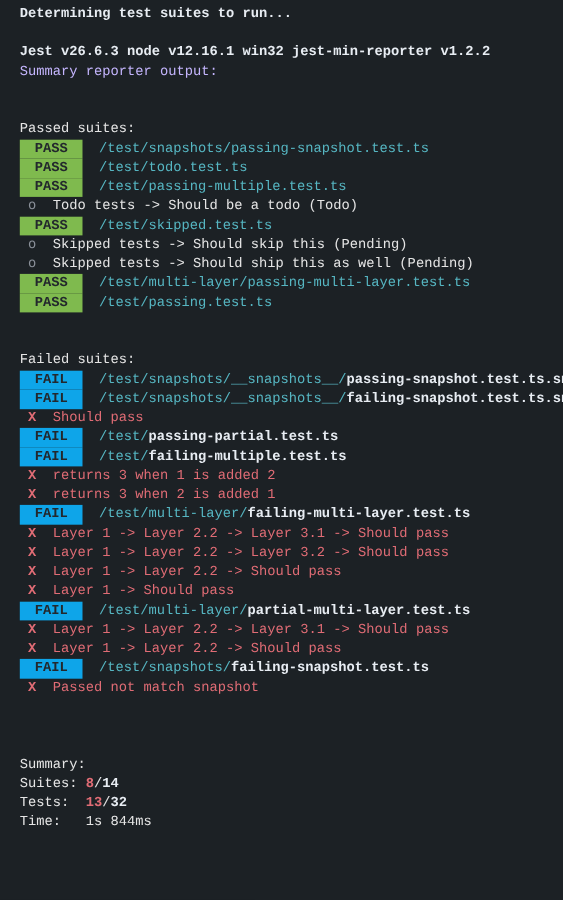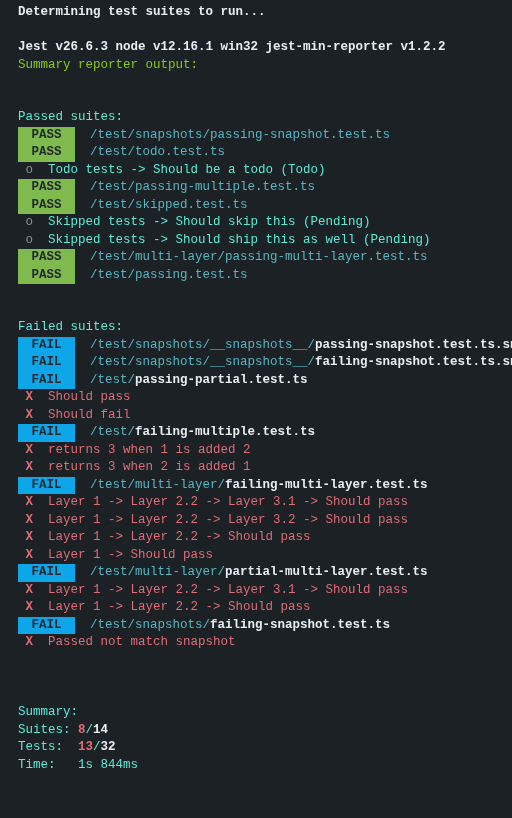--- a/index.html
+++ b/index.html
@@ -8,23 +8,23 @@
     color:#c0c5ce;
     font-family:Consolas,'Courier New',monospace;
     font-size:12.5px;
     line-height:1.4;
     padding:4px 0 0 0;
     width:512px;
     min-height:818px;
     box-sizing:border-box;
   }
   .ln{white-space:pre;padding:0 0 0 18px}
-  .dim{color:#5eead4}
+  .dim{color:#e5e5e5}
   .white{color:#e8edf3;font-weight:600}
-  .yellow{color:#84cc16}
+  .yellow{color:#c4b5fd}
   .cyan{color:#56b6c2}
   .red{color:#e06c75}
   .redb{color:#e06c75;font-weight:600}
   .boldw{color:#e8edf3;font-weight:700}
   .badge{display:inline-block;min-width:44px;text-align:center;padding:0 6px;font-weight:700;color:#23282d}
   .badge.pass{background:#7fba4e}
   .badge.fail{background:#0ea5e9;color:#23282d}
   .o{color:#8a9099}
   .x{color:#e06c75;font-weight:700}
 </style>
@@ -35,39 +35,38 @@
 <div class="ln">&nbsp;</div>
 <div class="ln"><span class="white">Jest v26.6.3 node v12.16.1 win32 jest-min-reporter v1.2.2</span></div>
 <div class="ln"><span class="yellow">Summary reporter output:</span></div>
 <div class="ln">&nbsp;</div>
 <div class="ln">&nbsp;</div>
 
 <div class="ln"><span class="dim">Passed suites:</span></div>
 <div id="passed-block">
     <div class="ln"><span class="badge pass"> PASS </span>  <span class="cyan">/test/snapshots/passing-snapshot.test.ts</span></div>
     <div class="ln"><span class="badge pass"> PASS </span>  <span class="cyan">/test/todo.test.ts</span></div>
+    <div class="ln"><span class="badge pass"> PASS </span>  <span class="cyan">/test/passing-multiple.test.ts</span></div>
     <div class="ln"><span class="o"> o  </span><span class="dim">Todo tests -&gt; Should be a todo (Todo)</span></div>
-    <div class="ln"><span class="badge pass"> PASS </span>  <span class="cyan">/test/passing-multiple.test.ts</span></div>
     <div class="ln"><span class="badge pass"> PASS </span>  <span class="cyan">/test/skipped.test.ts</span></div>
     <div class="ln"><span class="o"> o  </span><span class="dim">Skipped tests -&gt; Should skip this (Pending)</span></div>
     <div class="ln"><span class="o"> o  </span><span class="dim">Skipped tests -&gt; Should ship this as well (Pending)</span></div>
     <div class="ln"><span class="badge pass"> PASS </span>  <span class="cyan">/test/multi-layer/passing-multi-layer.test.ts</span></div>
     <div class="ln"><span class="badge pass"> PASS </span>  <span class="cyan">/test/passing.test.ts</span></div>
   </div>
 
 <div class="ln">&nbsp;</div>
 <div class="ln">&nbsp;</div>
 
 <div class="ln"><span class="dim">Failed suites:</span></div>
 <div id="failed-block">
     <div class="ln"><span class="badge fail"> FAIL </span>  <span class="cyan">/test/snapshots/__snapshots__/</span><span class="boldw">passing-snapshot.test.ts.snap</span></div>
     <div class="ln"><span class="badge fail"> FAIL </span>  <span class="cyan">/test/snapshots/__snapshots__/</span><span class="boldw">failing-snapshot.test.ts.snap</span></div>
+    <div class="ln"><span class="x"> X  </span><span class="red">Should pass</span></div>
     <div class="ln"><span class="badge fail"> FAIL </span>  <span class="cyan">/test/</span><span class="boldw">passing-partial.test.ts</span></div>
-    <div class="ln"><span class="x"> X  </span><span class="red">Should pass</span></div>
-    <div class="ln"><span class="x"> X  </span><span class="red">Should fail</span></div>
     <div class="ln"><span class="badge fail"> FAIL </span>  <span class="cyan">/test/</span><span class="boldw">failing-multiple.test.ts</span></div>
     <div class="ln"><span class="x"> X  </span><span class="red">returns 3 when 1 is added 2</span></div>
     <div class="ln"><span class="x"> X  </span><span class="red">returns 3 when 2 is added 1</span></div>
     <div class="ln"><span class="badge fail"> FAIL </span>  <span class="cyan">/test/multi-layer/</span><span class="boldw">failing-multi-layer.test.ts</span></div>
     <div class="ln"><span class="x"> X  </span><span class="red">Layer 1 -&gt; Layer 2.2 -&gt; Layer 3.1 -&gt; Should pass</span></div>
     <div class="ln"><span class="x"> X  </span><span class="red">Layer 1 -&gt; Layer 2.2 -&gt; Layer 3.2 -&gt; Should pass</span></div>
     <div class="ln"><span class="x"> X  </span><span class="red">Layer 1 -&gt; Layer 2.2 -&gt; Should pass</span></div>
     <div class="ln"><span class="x"> X  </span><span class="red">Layer 1 -&gt; Should pass</span></div>
     <div class="ln"><span class="badge fail"> FAIL </span>  <span class="cyan">/test/multi-layer/</span><span class="boldw">partial-multi-layer.test.ts</span></div>
     <div class="ln"><span class="x"> X  </span><span class="red">Layer 1 -&gt; Layer 2.2 -&gt; Layer 3.1 -&gt; Should pass</span></div>

